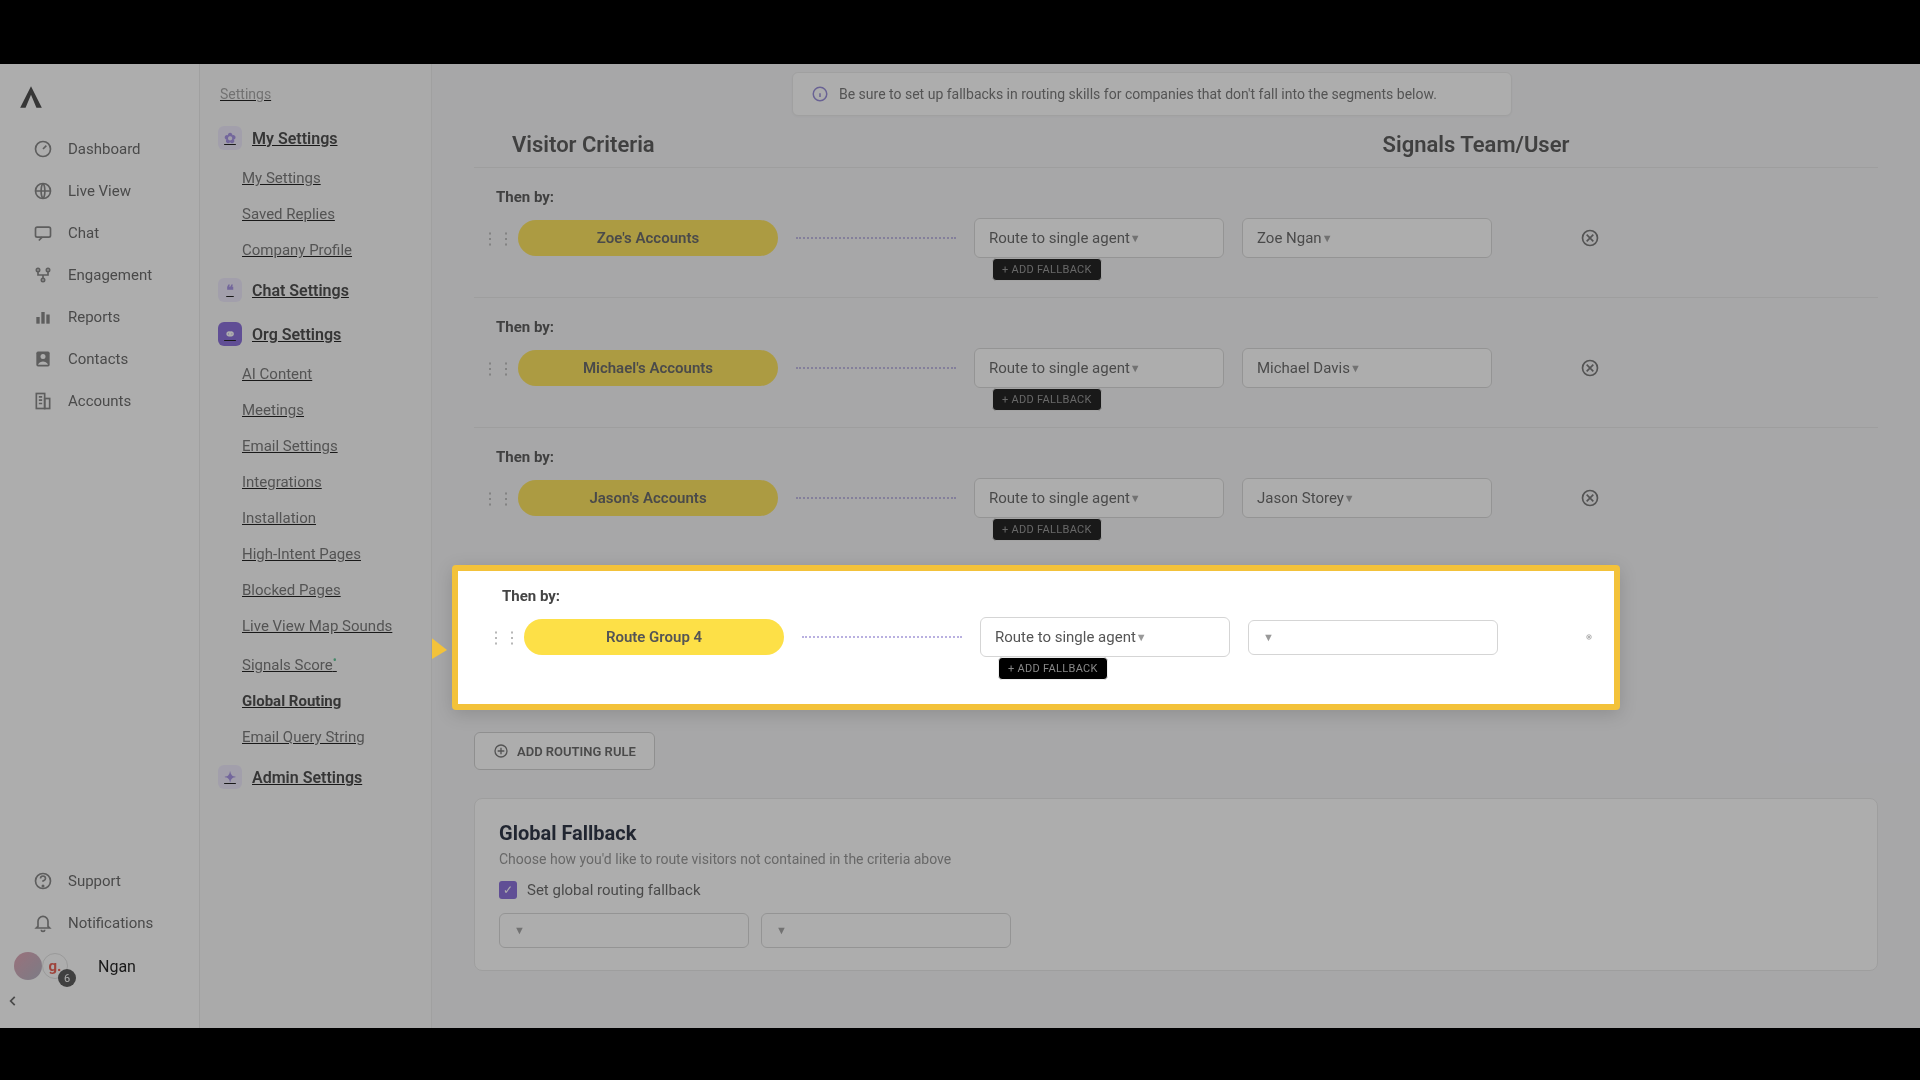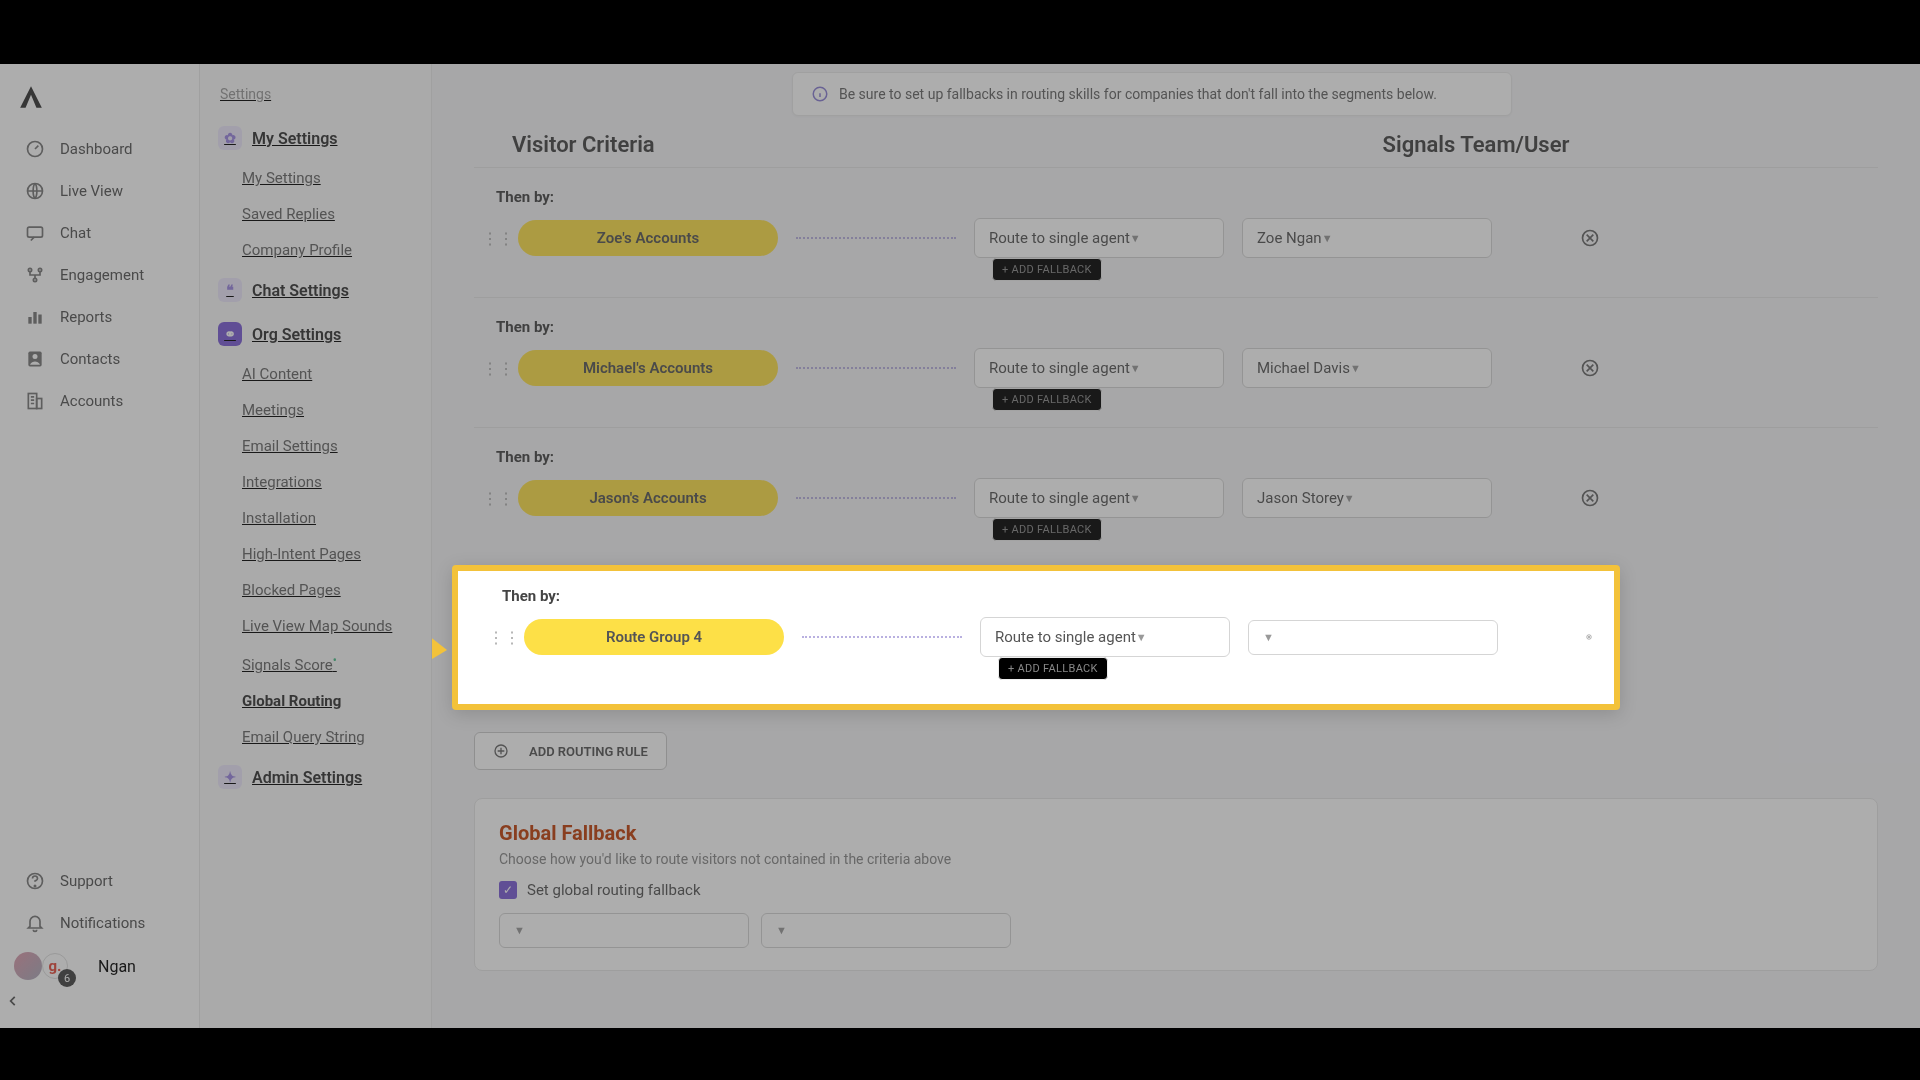--- a/index.html
+++ b/index.html
@@ -3,21 +3,21 @@
 <meta charset="utf-8">
 <style>
 * { box-sizing: border-box; margin: 0; padding: 0; font-family: -apple-system, BlinkMacSystemFont, "Segoe UI", Roboto, sans-serif; }
 body { background: #000; width: 1920px; height: 1080px; overflow: hidden; position: relative; }
 .app-frame { position: absolute; top: 64px; left: 0; width: 1920px; height: 964px; background: #f5f5f7; display: flex; }
 .dim-overlay { position: absolute; inset: 0; background: rgba(60,60,60,0.42); pointer-events: none; z-index: 50; }
 
 
 .nav-rail { width: 200px; background: #fff; border-right: 1px solid #e8e8e8; display: flex; flex-direction: column; padding-top: 14px; position: relative; }
 .nav-logo { width: 26px; height: 26px; margin: 6px 0 18px 18px; }
-.nav-item { display: flex; align-items: center; gap: 14px; padding: 10px 24px; color: #555; font-size: 15px; cursor: pointer; }
+.nav-item { display: flex; align-items: center; gap: 14px; padding: 10px 32px; color: #555; font-size: 15px; cursor: pointer; }
 .nav-item .nav-icon { width: 22px; height: 22px; display: flex; align-items: center; justify-content: center; color: #777; }
 .nav-bottom { margin-top: auto; padding-bottom: 14px; }
 .nav-user { display: flex; align-items: center; gap: 10px; padding: 8px 14px; }
 .nav-user .avatar { width: 28px; height: 28px; border-radius: 50%; background: linear-gradient(135deg,#d9a,#aab); }
 .nav-user .g-badge { width: 26px; height: 26px; border-radius: 50%; background:#fff; border:1px solid #ddd; color:#e64b3c; font-weight:700; display:flex; align-items:center; justify-content:center; font-size:15px; margin-left:-10px; }
 .nav-user .count { width:18px; height:18px; border-radius:50%; background:#444; color:#fff; font-size:11px; display:flex; align-items:center; justify-content:center; position:relative; top:12px; left:-20px;}
 .nav-collapse { text-align: center; padding: 6px; color:#555; }
 
 
 .settings-sidebar { width: 232px; background: #fafafa; border-right: 1px solid #e8e8e8; padding: 18px 0; overflow-y: auto; text-decoration: underline; }
@@ -48,25 +48,25 @@
 .select .caret { color:#999; font-size:11px;}
 .remove-x { width:20px; height:20px; color:#666; cursor:pointer; margin-left: 70px;}
 .fallback-add { margin: 0 0 6px 518px; display:inline-block; background:#000000; border:1px solid #eee; border-radius:4px; padding:4px 9px; font-size:11px; color:#888; letter-spacing:0.3px;}
 
 .highlight-wrap { position:relative; z-index: 100; }
 .highlight-inner { background:#fff; border:6px solid #f3c23a; border-radius:4px; margin: 8px 280px 8px 0; padding: 16px 0 8px; box-shadow: 0 4px 18px rgba(0,0,0,0.15);}
 .highlight-inner .rule { border-top:none; margin:0 22px; padding-top:0;}
 
 .arrow-svg { position:absolute; left:-200px; top:-10px; width:210px; height:160px; z-index:101;}
 
-.add-rule-btn { margin: 14px 0 20px 22px; display:inline-flex; align-items:center; gap:20px; border:1px solid #ccc; border-radius:6px; padding:10px 18px; background:#fff; color:#555; font-size:13px; font-weight:600; cursor:pointer;}
+.add-rule-btn { margin: 14px 0 20px 22px; display:inline-flex; align-items:center; gap:8px; border:1px solid #ccc; border-radius:6px; padding:10px 18px; background:#fff; color:#555; font-size:13px; font-weight:600; cursor:pointer;}
 .add-rule-btn .plus-c { width:16px; height:16px; }
 
 .fallback-panel { background:#fff; border:1px solid #e6e6e6; border-radius:8px; margin: 8px 22px; padding: 22px 24px;}
-.fallback-panel h3 { font-size:20px; color:#c2410c; font-weight:700; margin-bottom:6px;}
+.fallback-panel h3 { font-size:20px; color:#0f172a; font-weight:700; margin-bottom:6px;}
 .fallback-panel p { font-size:14px; color:#888; margin-bottom:14px;}
 .cb-row { display:flex; align-items:center; gap:10px; font-size:15px; color:#555;}
 .cb { width:18px; height:18px; background:#7b5cd6; border-radius:3px; display:flex; align-items:center; justify-content:center; color:#fff; font-size:12px;}
 .fb-selects { display:flex; gap:12px; margin-top:14px;}
 .fb-selects .select { min-width:250px; }
 
 svg { display:block; }
 </style>
 </head>
 <body>

